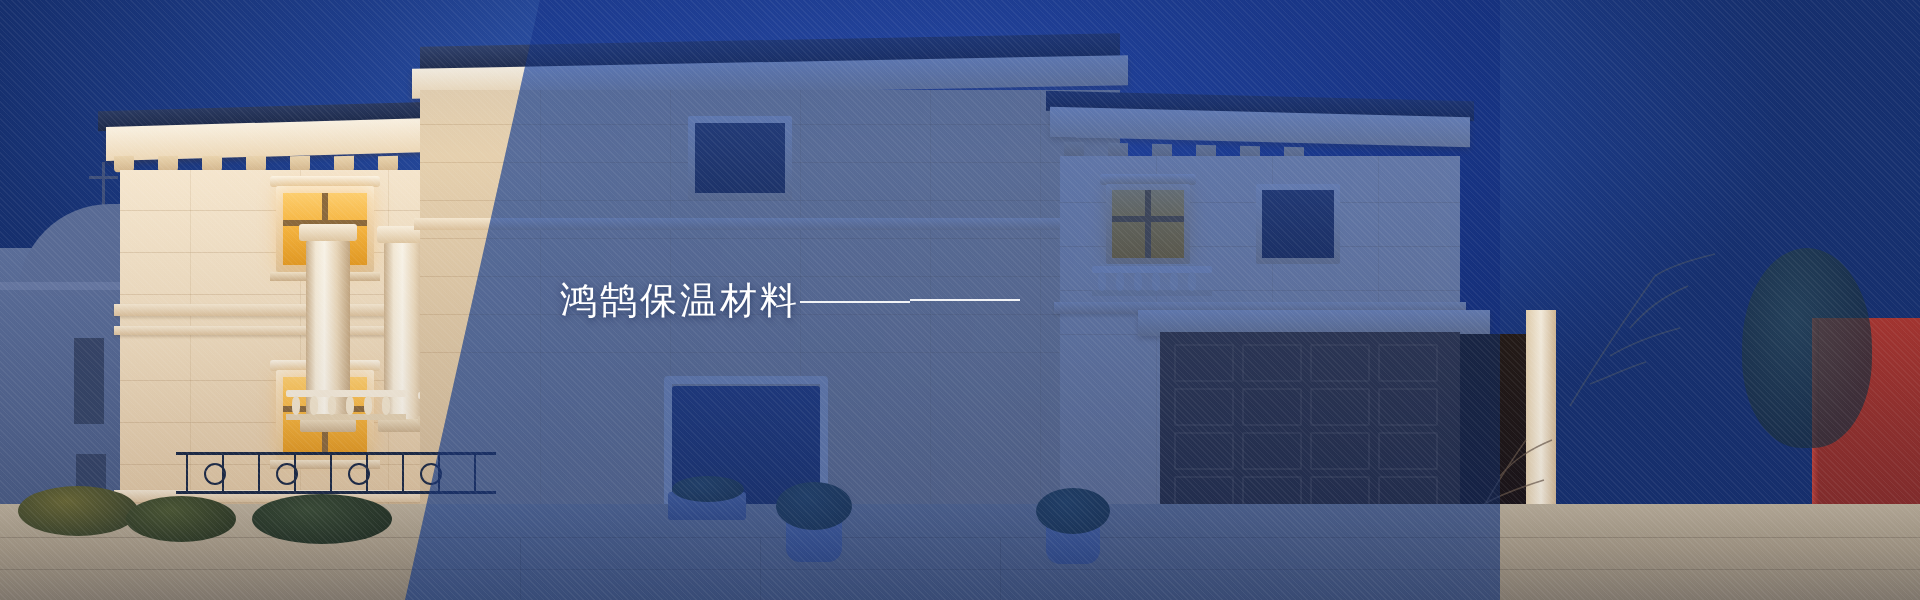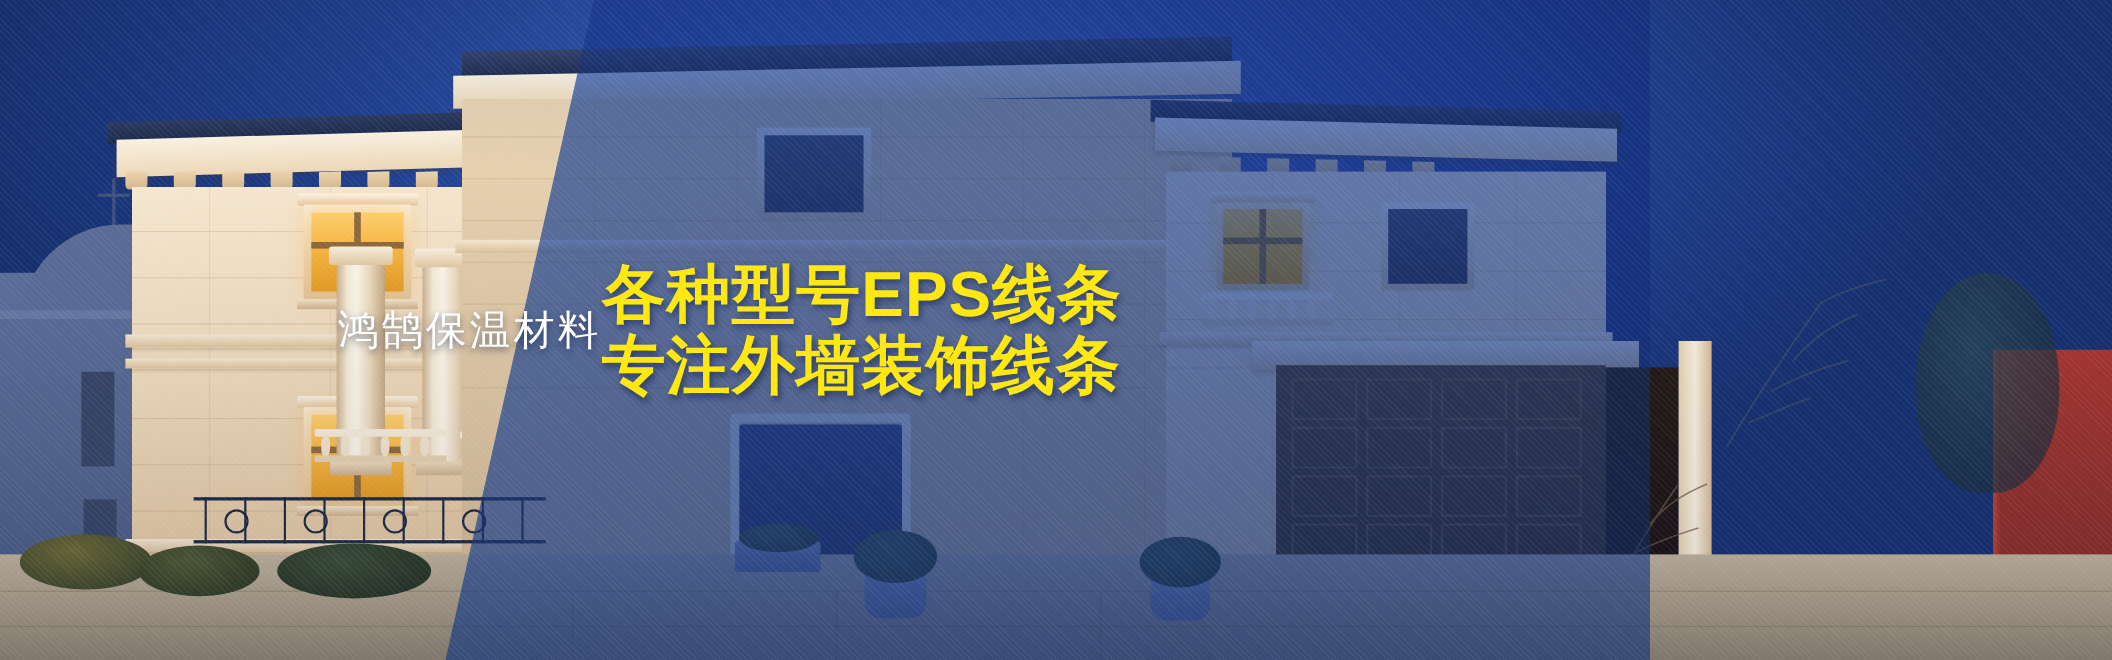--- a/index.html
+++ b/index.html
@@ -445,23 +445,19 @@
   <div class="panel-edge"></div>
 
   <div class="hatch"></div>
 
   <div class="content">
 
     <div class="brand">鸿鹄保温材料</div>
 
     <div class="rule"></div>
 
-    <div class="head">
-      <div>各种型号EPS线条</div>
-      <div class="l2">专注外墙装饰线条</div>
-    </div>
 
     <div class="rule bottom"></div>
 
 
   </div>
 
 </div>
 
 </body></html>

